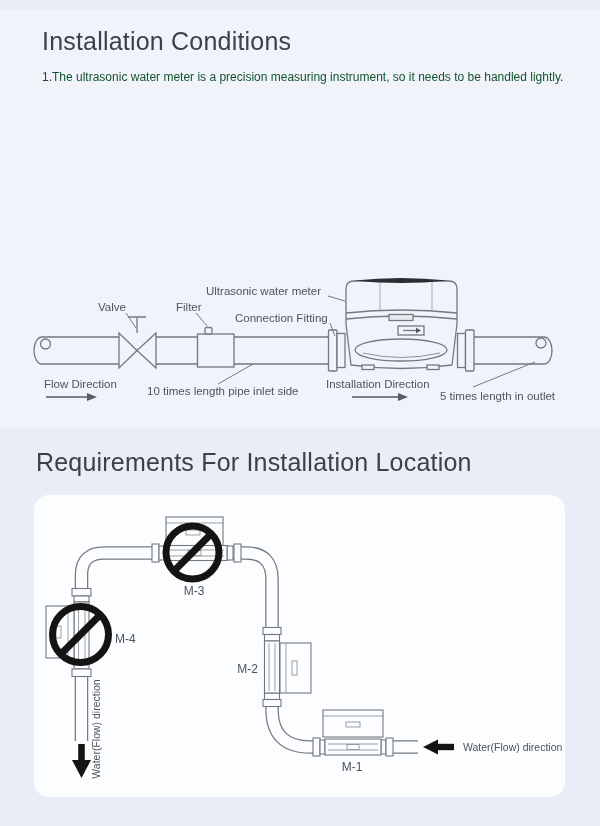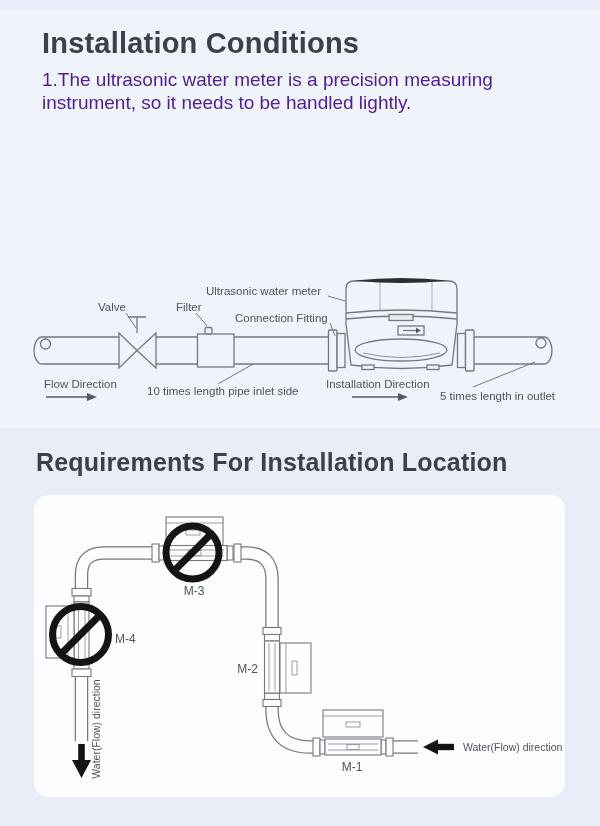--- a/index.html
+++ b/index.html
@@ -7,35 +7,35 @@
     width:600px;height:826px;position:relative;overflow:hidden;
     background:#e9edf8;
     font-family:"Liberation Sans","DejaVu Sans",sans-serif;
   }
   .sec1{
     position:absolute;top:10px;left:0;width:600px;height:418px;
     background:#f1f3fa;
   }
   .sec1 h1{
     position:absolute;top:17px;left:42px;margin:0;
-    font-size:29px;font-weight:bold;color:#3a4149;letter-spacing:.2px;
+    font-size:25px;font-weight:normal;color:#3a4149;letter-spacing:.2px;
   }
   .conds{
     position:absolute;top:58px;left:42px;width:524px;
-    font-size:19px;line-height:23px;color:#4c1d95;letter-spacing:0;
+    font-size:12px;line-height:18px;color:#14532d;letter-spacing:0;
   }
   .conds p{margin:0;}
   .diagram1{position:absolute;top:256px;left:0;}
   .sec2{
     position:absolute;top:428px;left:0;width:600px;height:398px;
     background:#e9edf8;
   }
   .sec2 h2{
     position:absolute;top:20px;left:36px;margin:0;
-    font-size:25px;font-weight:bold;color:#3a4149;letter-spacing:.2px;
+    font-size:25px;font-weight:normal;color:#3a4149;letter-spacing:.2px;
   }
   .card{
     position:absolute;top:67px;left:34px;width:531px;height:302px;
     background:#fcfdff;border-radius:15px;
   }
   svg text{
     font-family:"Liberation Sans","DejaVu Sans",sans-serif;
     fill:#4d545c;
   }
   .lbl{font-size:11.5px;}

